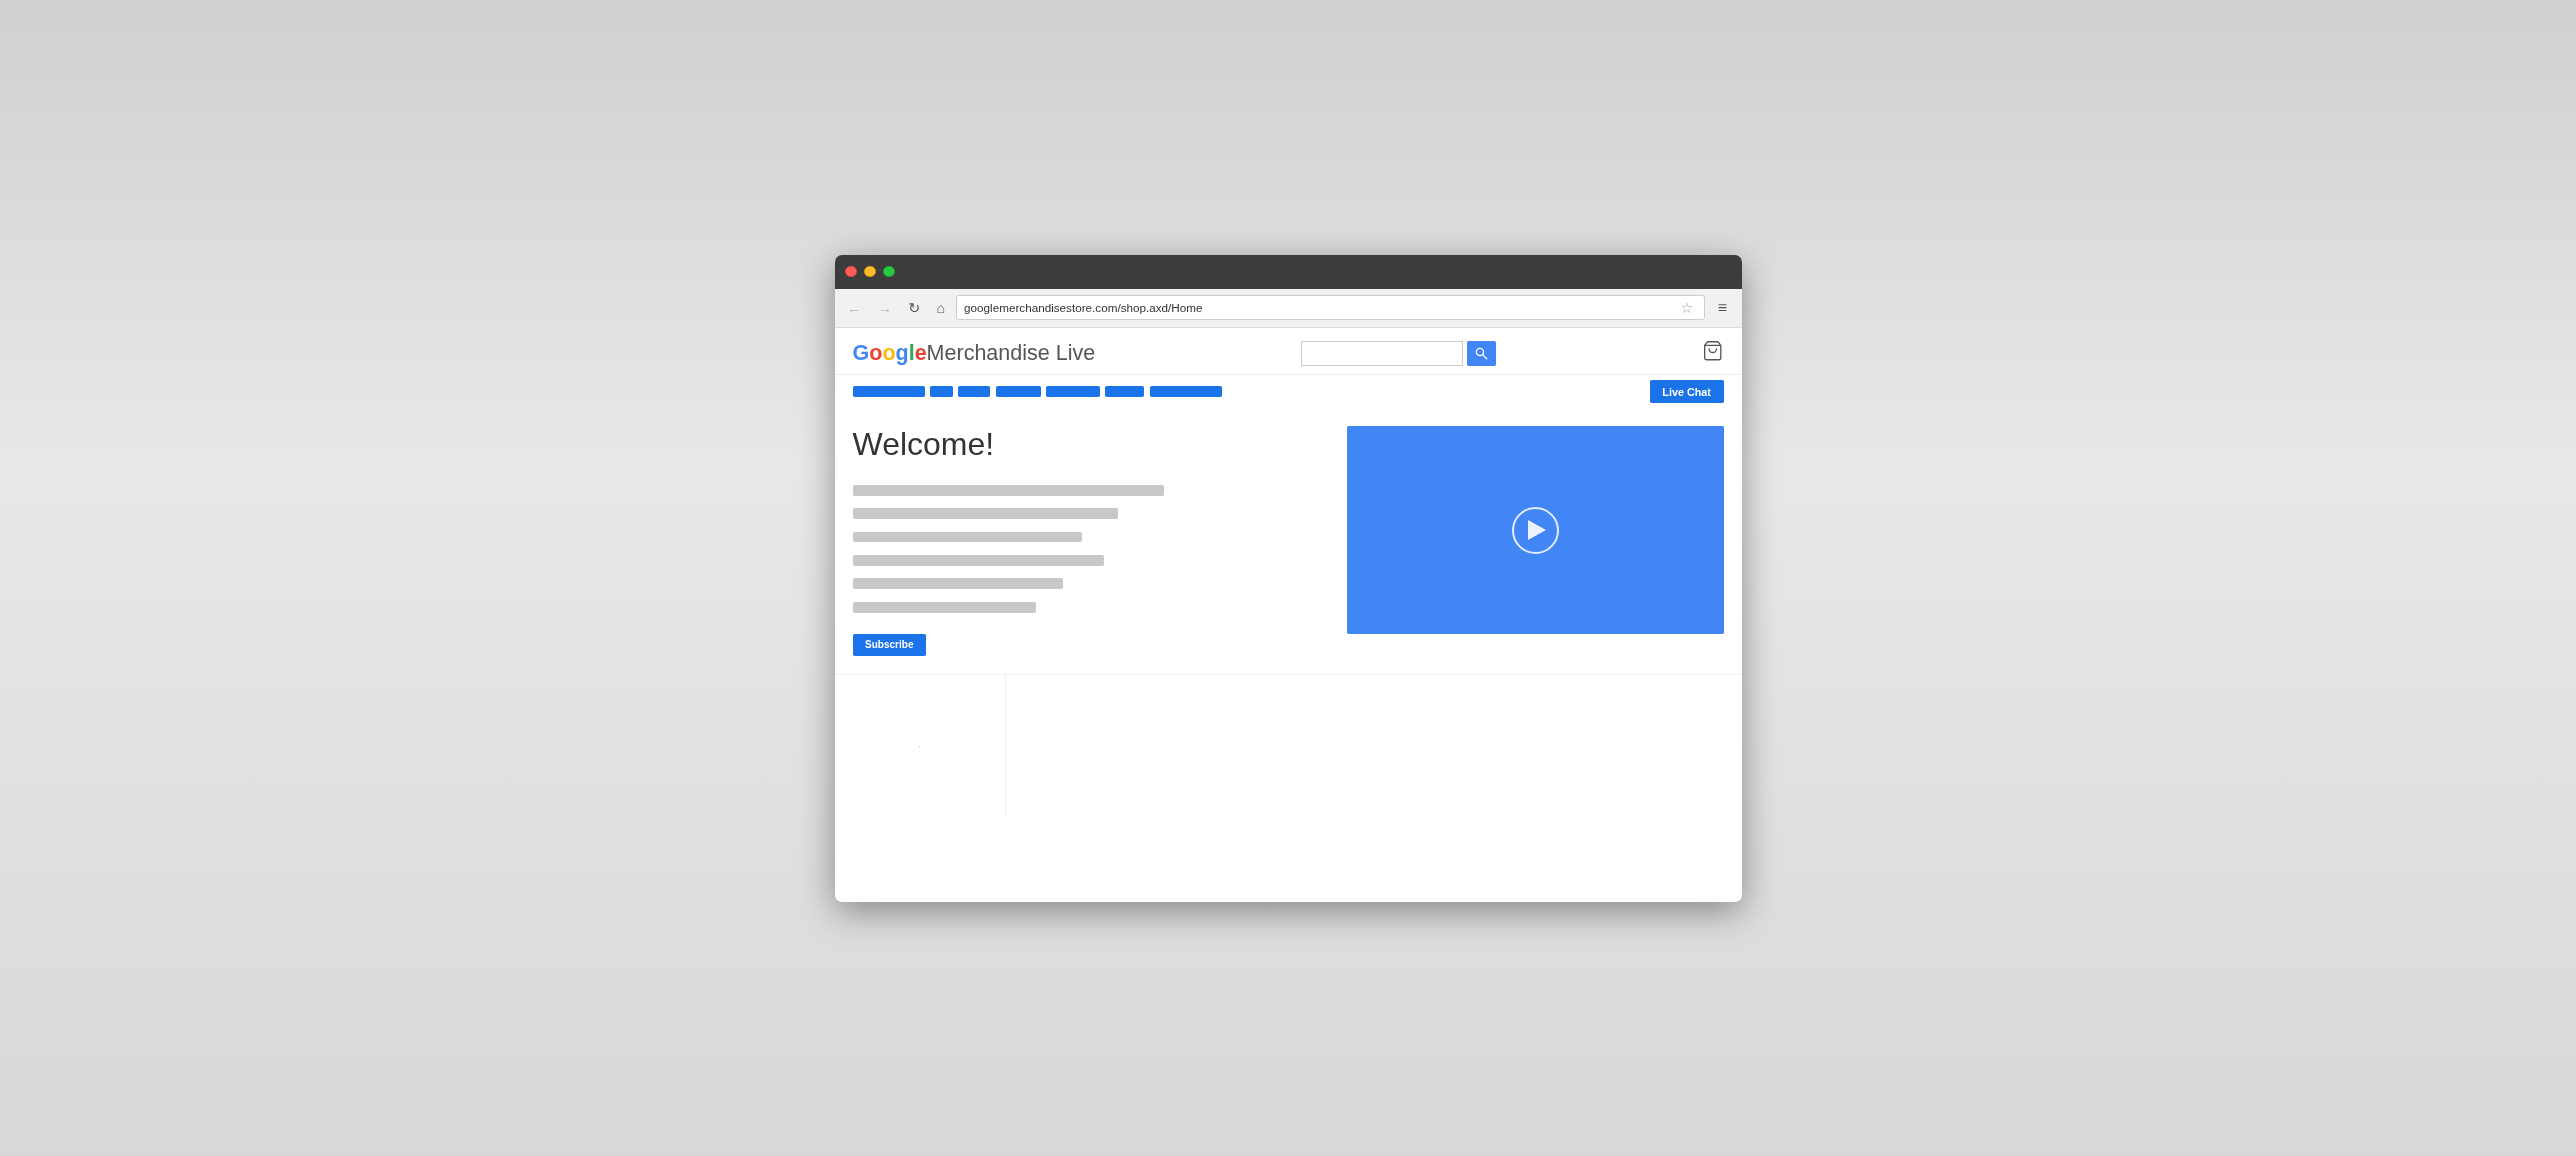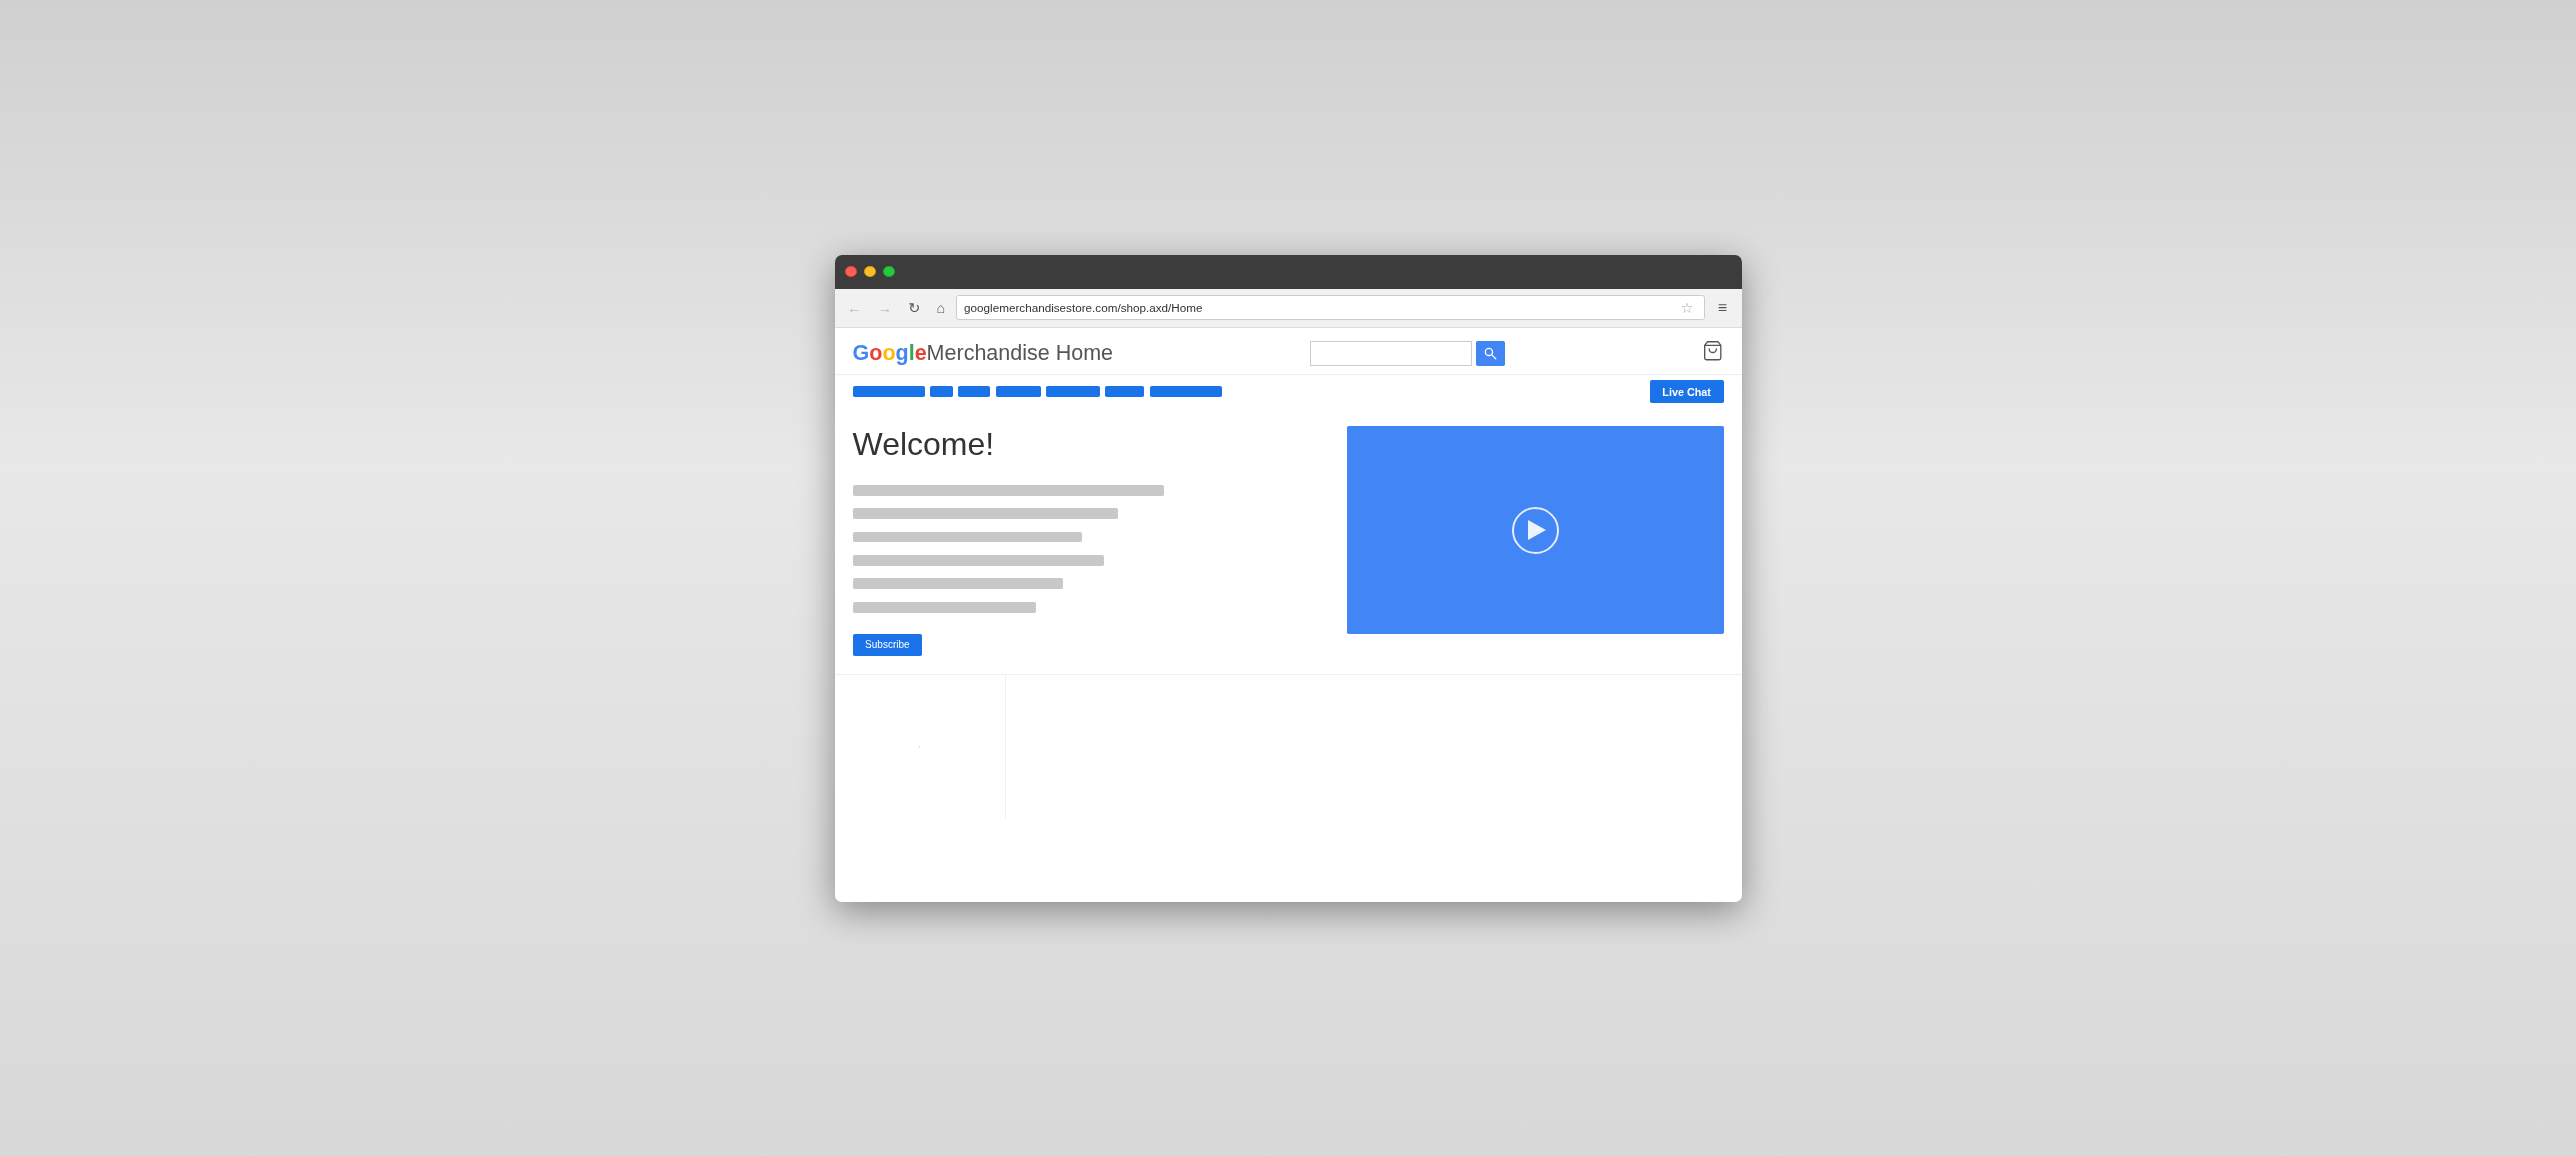--- a/index.html
+++ b/index.html
@@ -237,20 +237,21 @@
     }
 
     .subscribe-btn {
       background: #1a73e8;
       color: white;
       border: none;
       cursor: pointer;
       padding: 5.4px 12.6px;
       font-size: 10px;
       border-radius: 1.8px;
+      font-weight: bold;
     }
 
     .right-content {
       width: 377px;
     }
 
     .video-player {
       width: 100%;
       height: 208px;
       background: #4285f4;
@@ -325,21 +326,21 @@
   <div class="webpage">
 
     <div class="store-header">
       <div class="store-logo">
         <span class="google-g">G</span>
           <span class="google-o1">o</span>
           <span class="google-o2">o</span>
           <span class="google-g2">g</span>
           <span class="google-l">l</span>
           <span class="google-e">e</span>
-          <span> Merchandise Home</span>
+          <span> Merchandise Live</span>
       </div>
 
       <div class="store-search">
         <input class="store-search-input" type="text" style="">
         <button class="store-search-btn">
           <svg width="12.6" height="12.6" viewBox="0 0 14 14" fill="none">
             <circle cx="5.5" cy="5.5" r="4" stroke="white" stroke-width="1.5"></circle>
             <line x1="8.5" y1="8.5" x2="13" y2="13" stroke="white" stroke-width="1.5" stroke-linecap="round"></line>
           </svg>
         </button>

